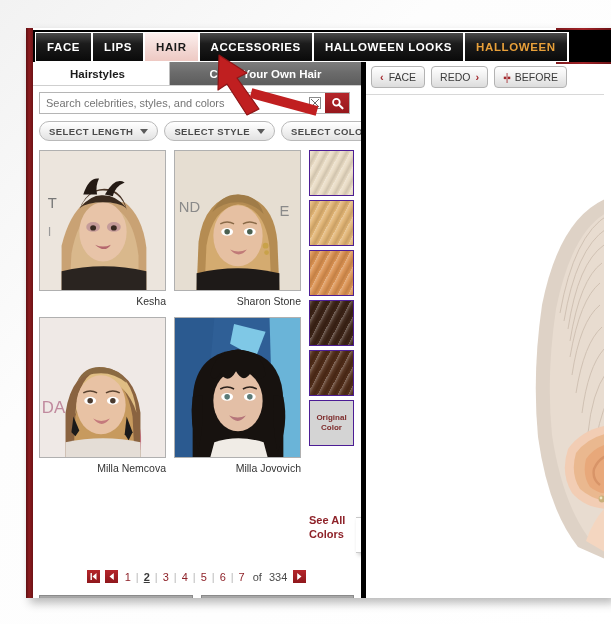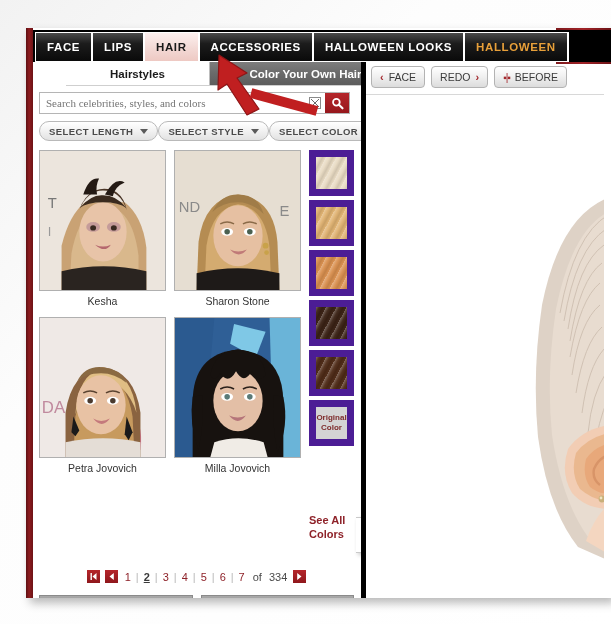--- a/index.html
+++ b/index.html
@@ -70,21 +70,20 @@
   #panel-divider{
     position:absolute;left:368px;top:62px;width:5px;height:536px;
     background:#000;
   }
 
   
   #sub-tabs{
     position:absolute;left:0;top:0;width:335px;height:23px;
     display:flex;
     border-bottom:1px solid #cfcfcf;
-    margin-left:40px;
   }
   .sub-tab{
     display:flex;align-items:center;justify-content:center;
     font-size:11.5px;font-weight:bold;
     cursor:pointer;
     font-family:"Liberation Sans", sans-serif;
   }
   #sub-tab-hairstyles{
     width:143px;background:#ffffff;color:#1a1a1a;
     border-right:1px solid #bdbdbd;
@@ -100,38 +99,38 @@
     position:absolute;left:13px;top:30px;width:311px;height:22px;
     display:flex;align-items:stretch;
     border:1px solid #b5b5b5;
     background:#ffffff;
     box-sizing:border-box;
   }
   #search-input{
     flex:1;border:none;outline:none;
     font-size:11px;color:#9a9a9a;
     padding-left:6px;
-    font-family:Liberation Serif, serif;
+    font-family:Liberation Sans, sans-serif;
     background:transparent;
   }
   #search-clear{
     width:20px;display:flex;align-items:center;justify-content:center;
     cursor:pointer;
   }
   #search-clear svg{display:block;}
   #search-go{
     width:24px;background:linear-gradient(180deg,#b5262b 0%,#96171c 100%);
     display:flex;align-items:center;justify-content:center;
     cursor:pointer;
   }
 
   
   #filter-row{
     position:absolute;left:13px;top:59px;width:315px;height:20px;
-    display:flex;
+    display:flex;gap:6px;
   }
   .filter-btn{
     display:flex;align-items:center;justify-content:center;gap:7px;
     background:linear-gradient(180deg,#ffffff 0%,#f2f2f2 48%,#e2e2e2 100%);
     border:1px solid #b9b9b9;
     border-radius:10px;
     font-size:9.5px;font-weight:bold;letter-spacing:.4px;
     color:#4a4a4a;
     cursor:pointer;
     padding:0 9px;
@@ -152,32 +151,32 @@
   .style-card{width:127px;cursor:pointer;}
   .thumb{
     width:127px;height:141px;
     border:1px solid #b0b0b0;
     box-sizing:border-box;
     overflow:hidden;position:relative;
     background:#efe9e4;
   }
   .thumb svg{display:block;width:100%;height:100%;}
   .style-name{
-    text-align:center;font-size:10.5px;color:#333;
+    text-align:right;font-size:10.5px;color:#333;
     padding:4px 0 6px;
     font-family:"Liberation Sans", sans-serif;
   }
 
   
   #swatch-col{
     position:absolute;left:283px;top:88px;width:46px;
   }
   .swatch{
     width:45px;height:46px;
-    border:7px solid #4c1d95;
+    border:1px solid #4c1d95;
     box-sizing:border-box;
     margin-bottom:4px;
     cursor:pointer;
     position:relative;overflow:hidden;
   }
   .swatch .streaks{
     position:absolute;inset:0;
     background:repeating-linear-gradient(118deg,
       rgba(255,255,255,.30) 0px,rgba(255,255,255,.05) 3px,
       rgba(0,0,0,.10) 6px,rgba(255,255,255,.02) 9px);
@@ -396,21 +395,21 @@
               <ellipse cx="51" cy="84" rx="2.8" ry="2.8" fill="#4a3a2e"></ellipse>
               <ellipse cx="74" cy="84" rx="2.8" ry="2.8" fill="#4a3a2e"></ellipse>
               <path d="M44 76 Q51 72 58 76" stroke="#5a4330" stroke-width="1.6" fill="none"></path>
               <path d="M67 76 Q74 72 81 76" stroke="#5a4330" stroke-width="1.6" fill="none"></path>
               <path d="M54 102 Q62 107 71 102 Q63 113 54 102 Z" fill="#c4797c"></path>
               <path d="M34 100 L32 116 L36 120 L40 114 Z" fill="#1a1a1a"></path>
               <path d="M88 100 L86 118 L90 124 L94 116 Z" fill="#1a1a1a"></path>
               <path d="M26 126 Q64 118 102 126 L102 141 L26 141 Z" fill="#e4ddd6"></path>
             </svg>
           </div>
-          <div class="style-name">Petra Jovovich</div>
+          <div class="style-name">Milla Nemcova</div>
         </div>
         <div class="style-card">
           <div class="thumb">
             <svg viewBox="0 0 127 141" preserveAspectRatio="xMidYMid slice">
               <rect width="127" height="141" fill="#2f5f96"></rect>
               <path d="M0 0 L40 0 L28 141 L0 141 Z" fill="#2b5a90"></path>
               <path d="M96 0 L127 0 L127 141 L100 141 Z" fill="#6ab4d8"></path>
               <path d="M60 6 L92 14 L82 40 L56 26 Z" fill="#7fc8e6"></path>
               <path d="M18 141 L18 86 Q18 36 64 32 Q110 36 110 86 L110 141 Z" fill="#17120f"></path>
               <ellipse cx="64" cy="84" rx="25" ry="31" fill="#e3bfa6"></ellipse>

